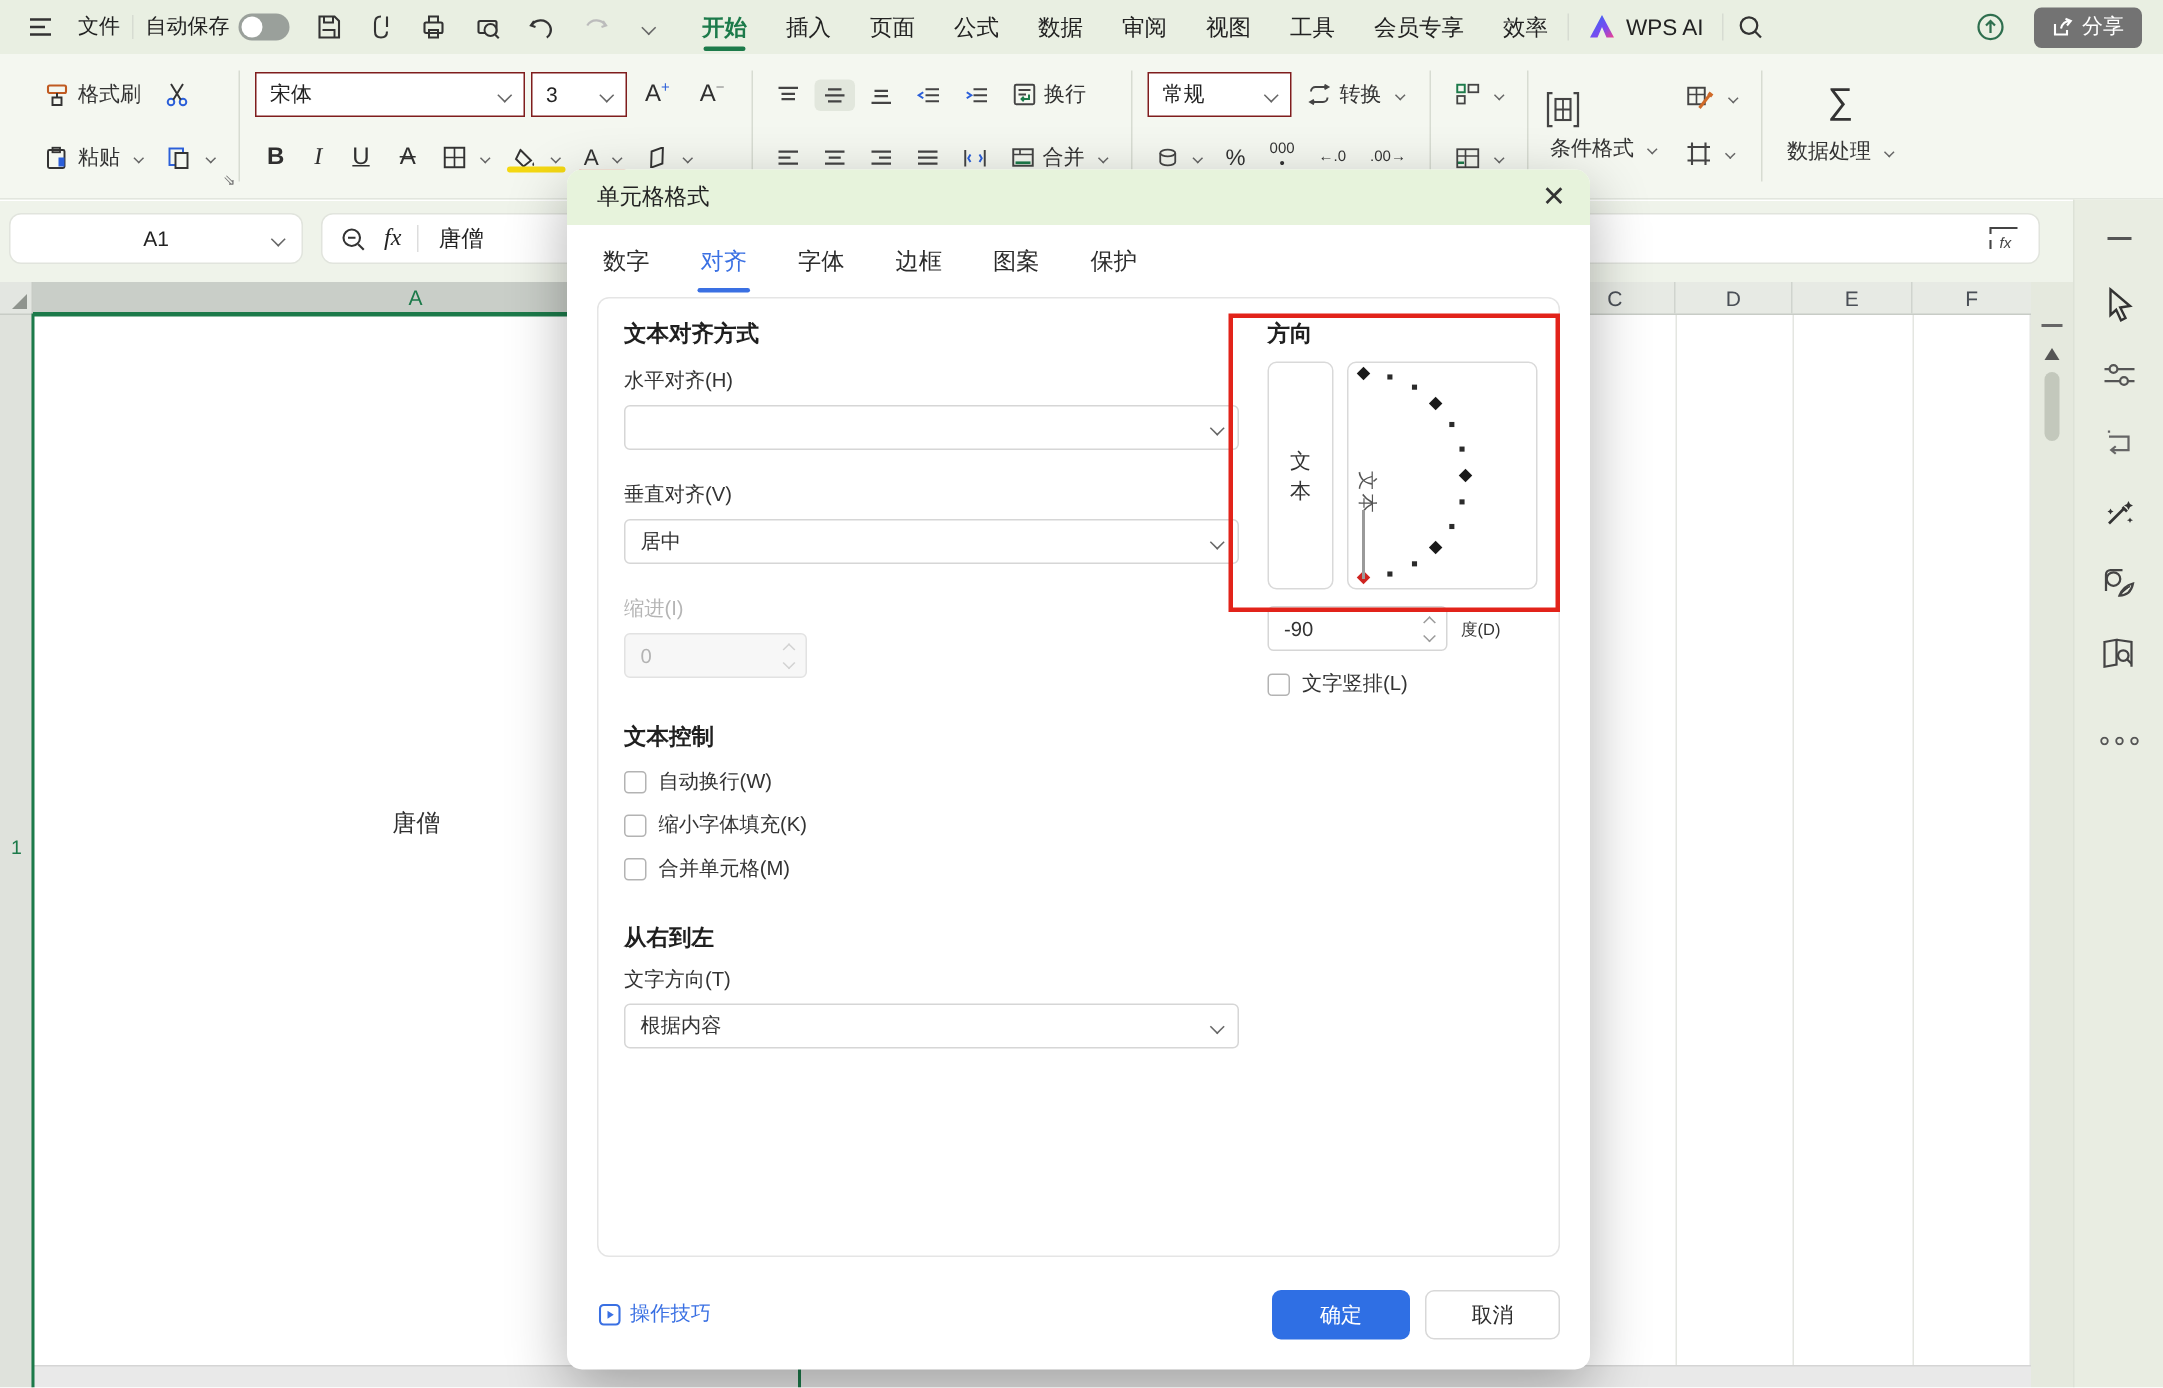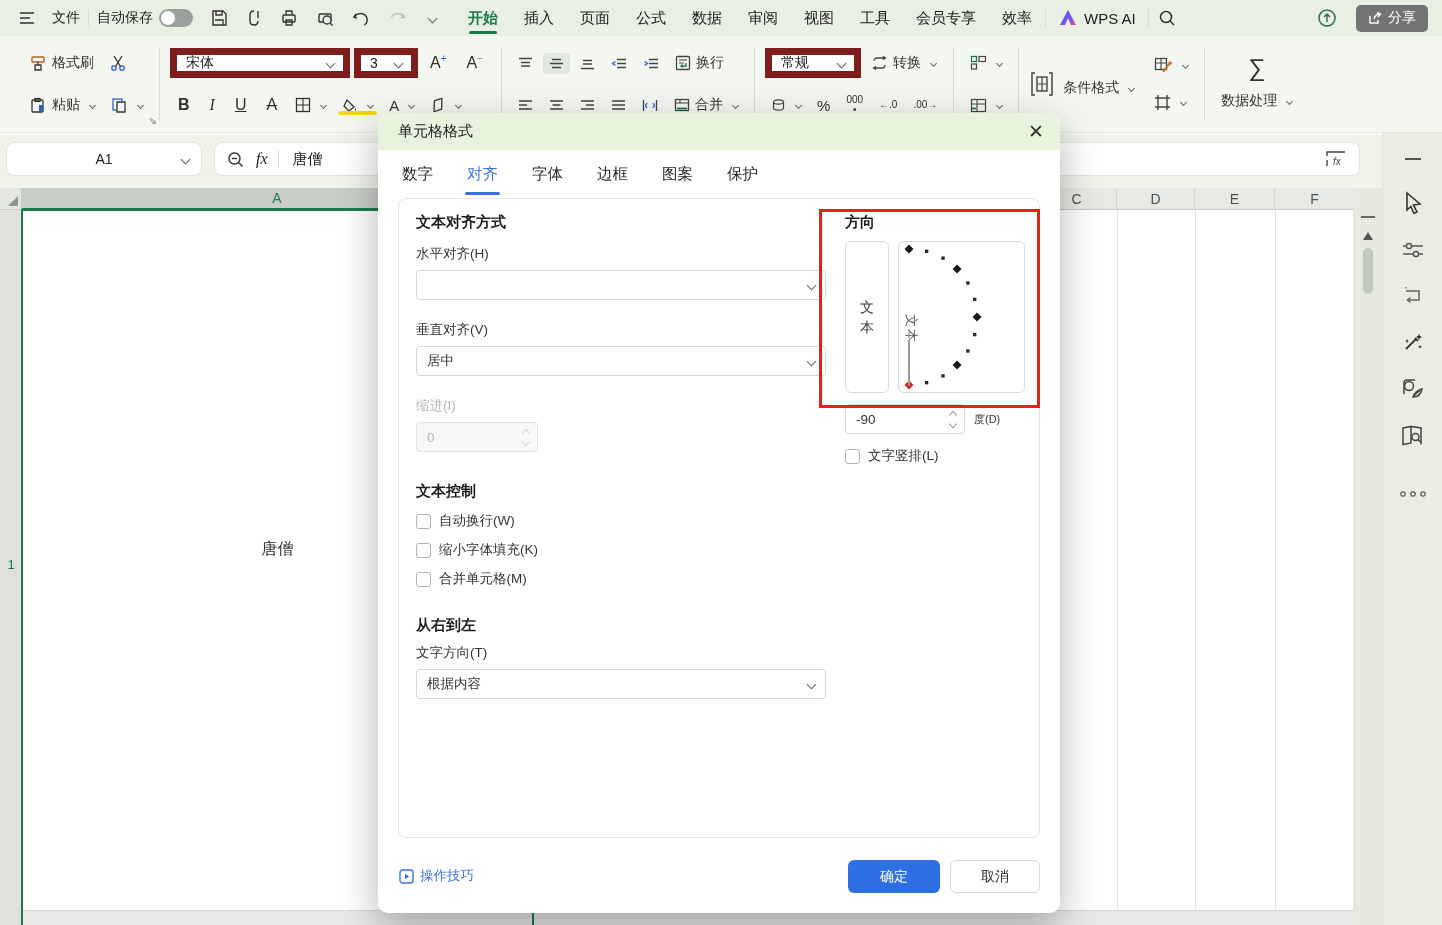--- a/index.html
+++ b/index.html
@@ -25,21 +25,21 @@
   .tab.active::after { content:""; position:absolute; left:50%; transform:translateX(-50%); bottom:2px; width:28px; height:3px; border-radius:2px; background:#1c7a4a; }
   .wpsai { display:flex; align-items:center; gap:6px; padding:0 12px; font-size:15px; }
   .share-btn { margin-left:10px; margin-right:4px; background:#737373; color:#fff; border-radius:5px; height:27px; display:flex; align-items:center; gap:6px; padding:0 12px; font-size:14px; }
 
   
   .ribbon { position:absolute; left:0; top:36px; width:1442px; height:97px; background:#f4f7f0; border-bottom:1px solid #e2e6de; display:flex; align-items:stretch; padding:6px 0 6px 14px; }
   .rgroup { display:flex; flex-direction:column; justify-content:space-between; padding:2px 10px; position:relative; }
   .rrow { display:flex; align-items:center; gap:4px; height:38px; }
   .rbtn { display:flex; align-items:center; gap:5px; padding:4px 6px; border-radius:4px; font-size:14px; color:#333; }
   .rbtn.active { background:#e2e7dd; }
-  .combo { background:#fff; border:7px solid #7f1d1d; border-radius:0; height:30px; display:flex; align-items:center; justify-content:space-between; padding:0 9px; font-size:14px; color:#222; }
+  .combo { background:#fff; border:1px solid #7f1d1d; border-radius:0; height:30px; display:flex; align-items:center; justify-content:space-between; padding:0 9px; font-size:14px; color:#222; }
   .glyph { font-size:16px; color:#2f2f2f; padding:3px 8px; border-radius:4px; }
   .colorbar { position:relative; padding-bottom:3px; }
   .colorbar .bar { position:absolute; left:2px; right:2px; bottom:0; height:4px; border-radius:2px; }
   .launcher { position:absolute; right:2px; bottom:0; font-size:10px; color:#777; }
   .tinytxt { font-size:10px; color:#333; line-height:1; text-align:center; }
 
   
   .formularow { position:absolute; left:0; top:134px; width:1442px; height:54px; background:#eff3ea; }
   .namebox { position:absolute; left:6px; top:8px; width:196px; height:34px; background:#fff; border:1px solid #e1e4dd; border-radius:8px; display:flex; align-items:center; justify-content:center; font-size:14px;text-align:center; }
   .namebox .chev { position:absolute; right:12px; }
@@ -450,21 +450,21 @@
               <path d="M1.5 6h14M7 1.5v12" stroke="#444" stroke-width="1.1"></path>
               <path d="M2 10.5h4" stroke="#1c7a4a" stroke-width="1.8"></path>
             </svg>
           <span class="chev sm"></span>
         </div>
       </div>
     </div>
     <div class="vdiv" style="height:74px"></div>
 
     <div class="rgroup" style="flex-direction:row;align-items:center;gap:10px">
-      <div style="display:flex;flex-direction:row;align-items:flex-end;gap:4px">
+      <div style="display:flex;flex-direction:column;align-items:flex-start;gap:4px">
         <svg class="icn" width="26" height="26" viewBox="0 0 26 26">
             <path d="M6 2H3v22h3M20 2h3v22h-3" fill="none" stroke="#444" stroke-width="1.5"></path>
             <rect x="8" y="6" width="10" height="14" fill="none" stroke="#444" stroke-width="1.4"></rect>
             <path d="M8 13h10M13 6v14" stroke="#444" stroke-width="1.2"></path>
           </svg>
         <div class="rbtn" style="padding:0 4px">
             <span>条件格式</span>
             <span class="chev sm"></span>
           </div>
       </div>

